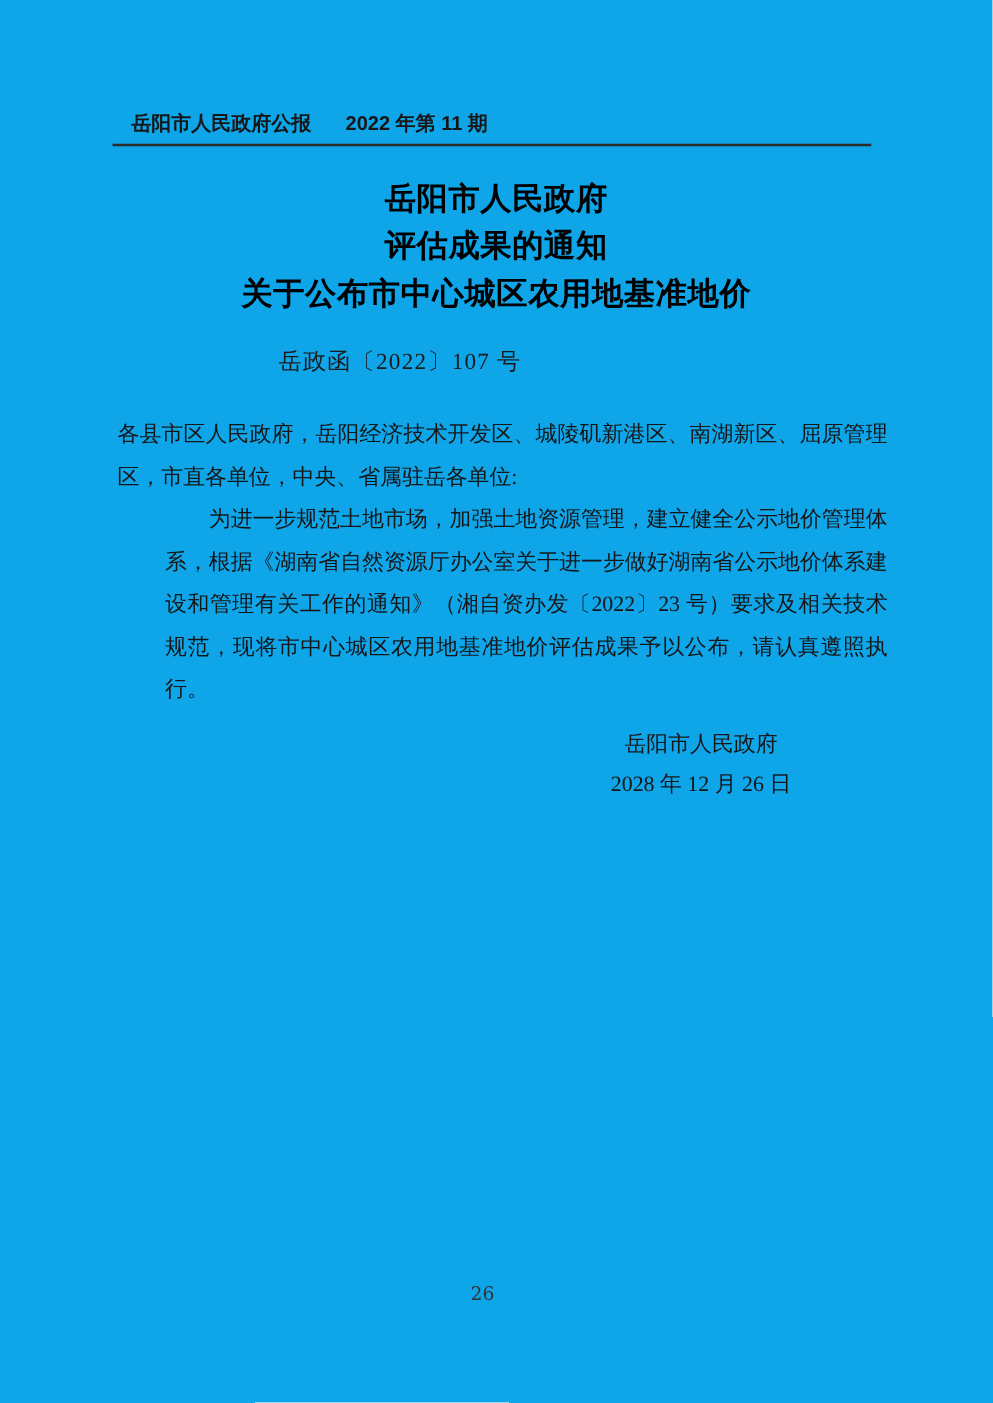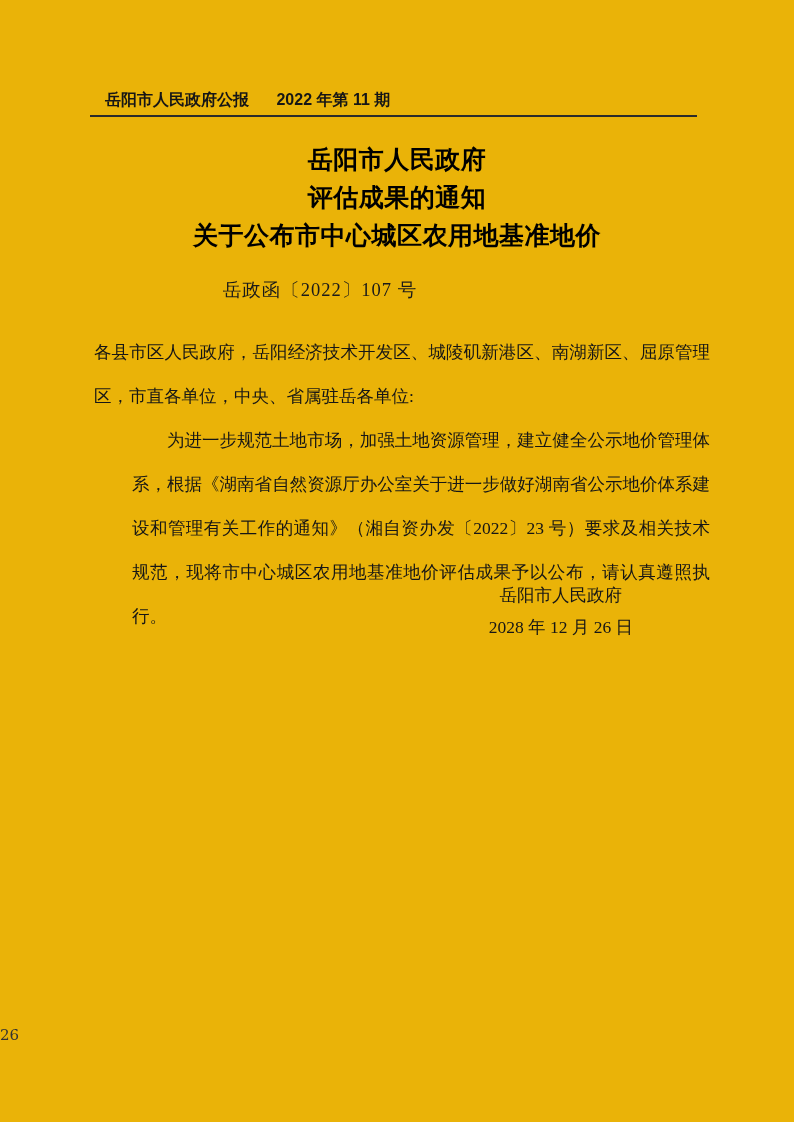--- a/index.html
+++ b/index.html
@@ -4,21 +4,21 @@
 <style>
   html, body {
     margin: 0;
     padding: 0;
     background: #ffffff;
   }
   .page {
     position: relative;
     width: 794px;
     height: 1122px;
-    background: #eab308;
+    background: #0ea5e9;
     overflow: hidden;
     color: #1a1a1a;
   }
 
   
   .gazette-header {
     position: absolute;
     top: 91px;
     left: 90px;
     width: 607px;
@@ -68,21 +68,21 @@
   }
 
   
   .doc-body {
     position: absolute;
     top: 330px;
     left: 94px;
     width: 616px;
     font-family: "Liberation Serif", serif;
     font-size: 17.5px;
-    line-height: 44px;
+    line-height: 34px;
     text-align: justify;
     color: #161616;
   }
   .doc-body p {
     margin: 0;
   }
   .doc-body p.indented {
     text-indent: 2em;
     margin-left: 38px;
   }
@@ -98,21 +98,21 @@
     line-height: 31.5px;
     color: #161616;
   }
 
   
   .page-footer {
     position: absolute;
     top: 1025px;
     left: 0;
     width: 772px;
-    text-align: left;
+    text-align: center;
     font-family: "DejaVu Serif", serif;
     font-size: 15px;
     line-height: 20px;
     color: #333333;
   }
 </style>
 </head>
 <body>
 
 <div class="page">

